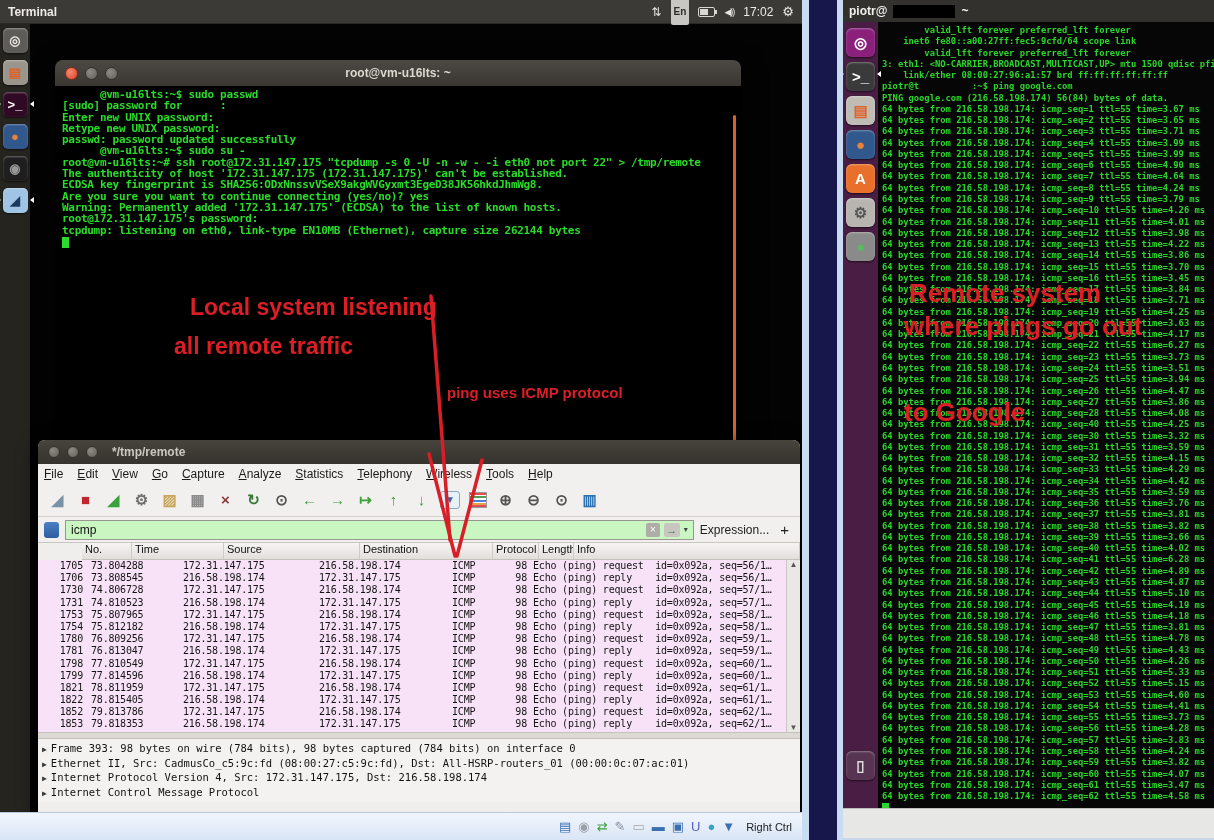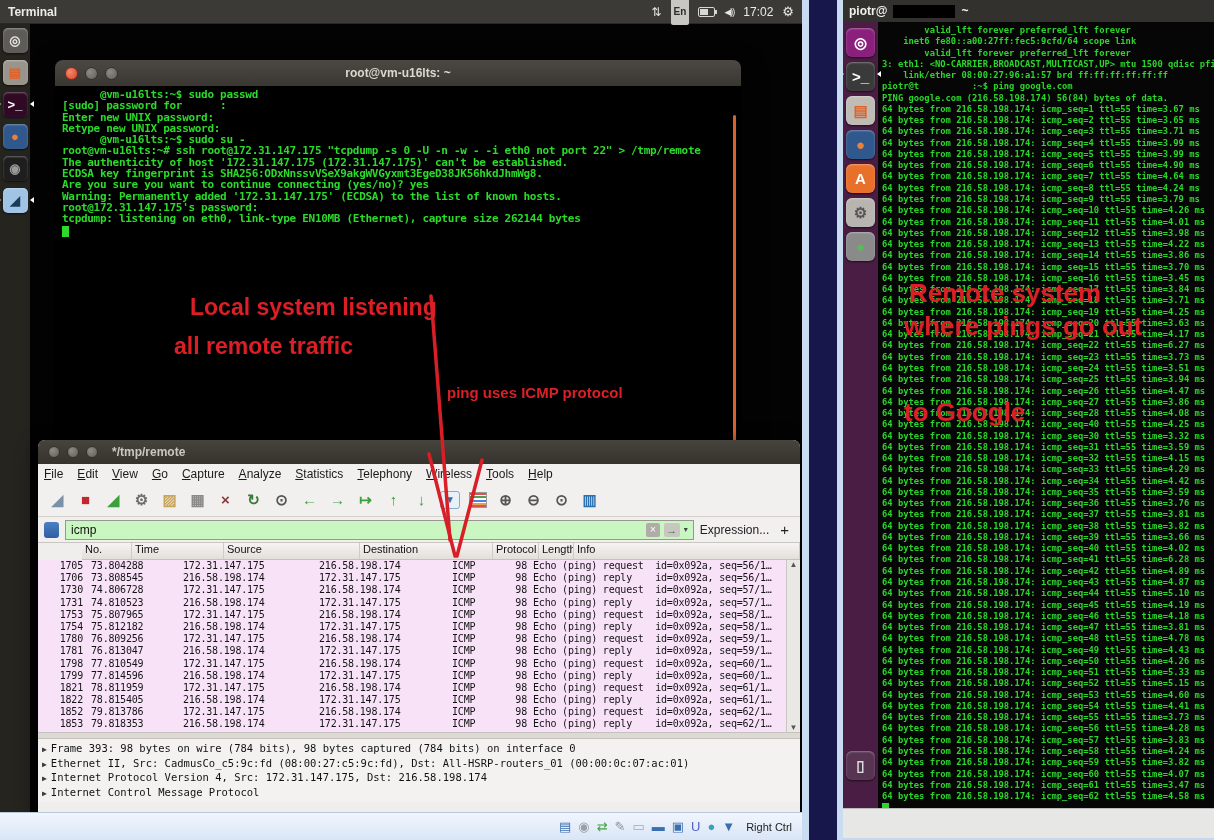--- a/index.html
+++ b/index.html
@@ -194,20 +194,21 @@
             <span class="wbtn grey"></span>
           </span>
           <span class="term-title">root@vm-u16lts: ~</span>
         </div>
         <div class="term-body">
           <div id="lt-lines">
               <div class="tline">      @vm-u16lts:~$ sudo passwd</div>
               <div class="tline">[sudo] password for      :</div>
               <div class="tline">Enter new UNIX password:</div>
               <div class="tline">Retype new UNIX password:</div>
+              <div class="tline">passwd: password updated successfully</div>
               <div class="tline">      @vm-u16lts:~$ sudo su -</div>
               <div class="tline">root@vm-u16lts:~# ssh root@172.31.147.175 "tcpdump -s 0 -U -n -w - -i eth0 not port 22" &gt; /tmp/remote</div>
               <div class="tline">The authenticity of host '172.31.147.175 (172.31.147.175)' can't be established.</div>
               <div class="tline">ECDSA key fingerprint is SHA256:ODxNnssvVSeX9akgWVGyxmt3EgeD38JK56hkdJhmWg8.</div>
               <div class="tline">Are you sure you want to continue connecting (yes/no)? yes</div>
               <div class="tline">Warning: Permanently added '172.31.147.175' (ECDSA) to the list of known hosts.</div>
               <div class="tline">root@172.31.147.175's password:</div>
               <div class="tline">tcpdump: listening on eth0, link-type EN10MB (Ethernet), capture size 262144 bytes</div>
               <div class="tcursor"></div>
             </div>

